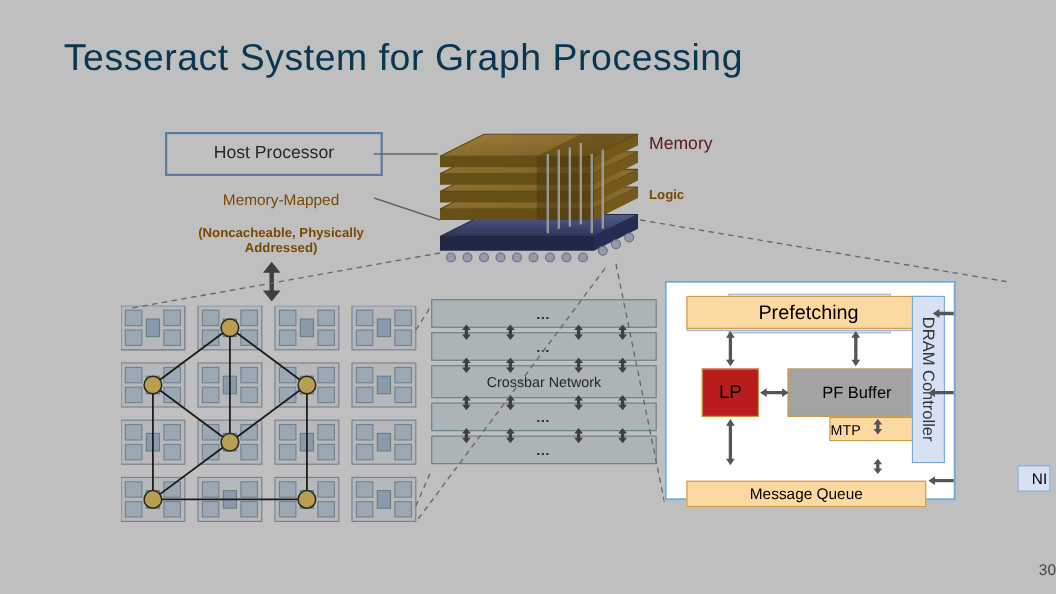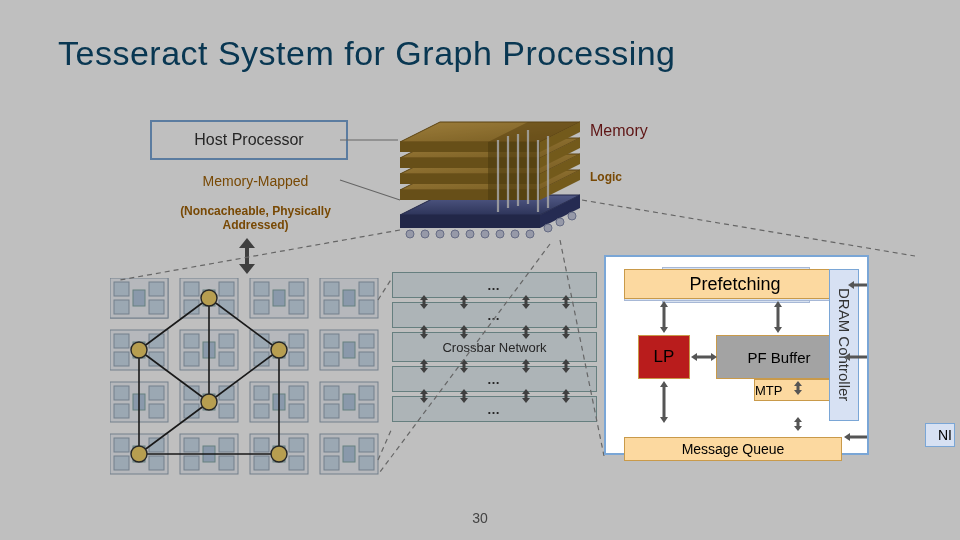--- a/index.html
+++ b/index.html
@@ -48,21 +48,21 @@
   .lp-box { position: absolute; left: 32px; top: 78px; width: 52px; height: 44px; background: #b91c1c; border: 1.5px solid #c99a4a; display: flex; align-items: center; justify-content: center; font-size: 17px; }
   .pf-box { position: absolute; left: 110px; top: 78px; width: 126px; height: 44px; background: #a3a3a3; border: 1.5px solid #c99a4a; display: flex; align-items: center; justify-content: center; font-size: 15px; }
   .mtp-box { position: absolute; left: 148px; top: 122px; width: 88px; height: 22px; background: #fcd9a0; border: 1.5px solid #c99a4a; display: flex; align-items: center; font-size: 13px; }
   .mq-box { position: absolute; left: 18px; top: 180px; width: 218px; height: 24px; background: #fcd9a0; border: 1.5px solid #c99a4a; display: flex; align-items: center; justify-content: center; font-size: 14px; }
 
   .dram-box { position: absolute; right: 8px; top: 12px; width: 30px; height: 152px; background: #d7e1f3; border: 1.5px solid #7aa6d6; display: flex; align-items: center; justify-content: center; }
   .dram-txt { writing-mode: vertical-rl; font-size: 15px; color: #333; transform: rotate(0deg); }
 
   .ni-box { position: absolute; left: 925px; top: 423px; width: 30px; height: 24px; background: #d7e1f3; border: 1.5px solid #7aa6d6; display: flex; align-items: center; justify-content: flex-start; font-size: 14px; z-index: 11; padding-left: 12px; }
 
-  .pagenum { position: absolute; left: 0; width: 960px; bottom: 14px; text-align: center; font-size: 14px; color: #444; z-index: 12; }
+  .pagenum { position: absolute; left: 0; width: 960px; bottom: 14px; text-align: right; font-size: 14px; color: #444; z-index: 12; }
 
   
   .zoomline { stroke: #888; stroke-dasharray: 5 4; stroke-width: 1.2; fill: none; }
   .global-svg { position: absolute; left:0; top:0; width:960px; height:540px; pointer-events:none; z-index: 4; }
 </style>
 </head>
 <body>
 
 <div class="slide">
 

